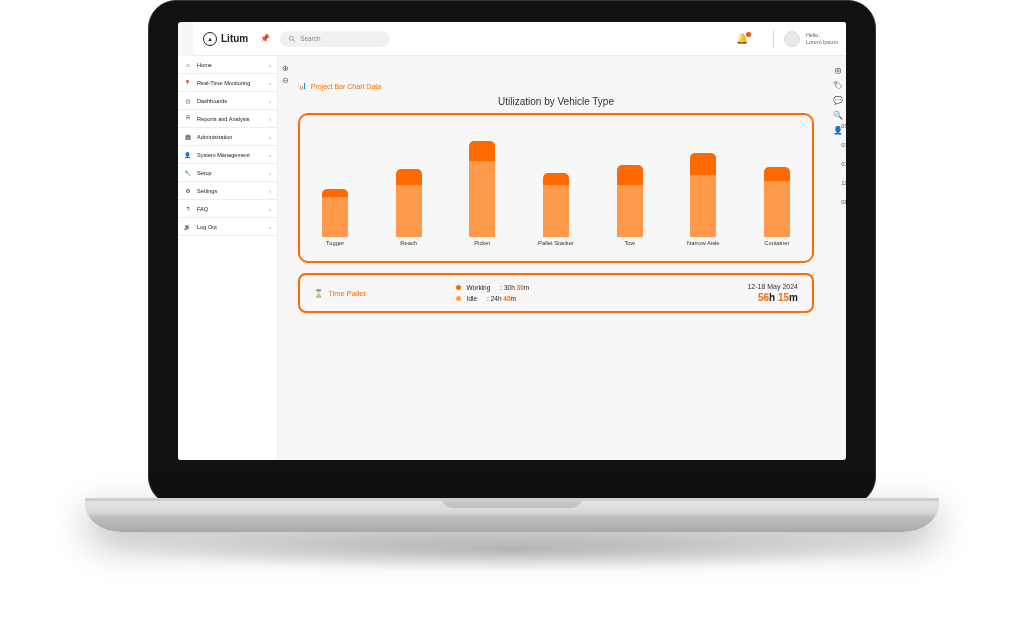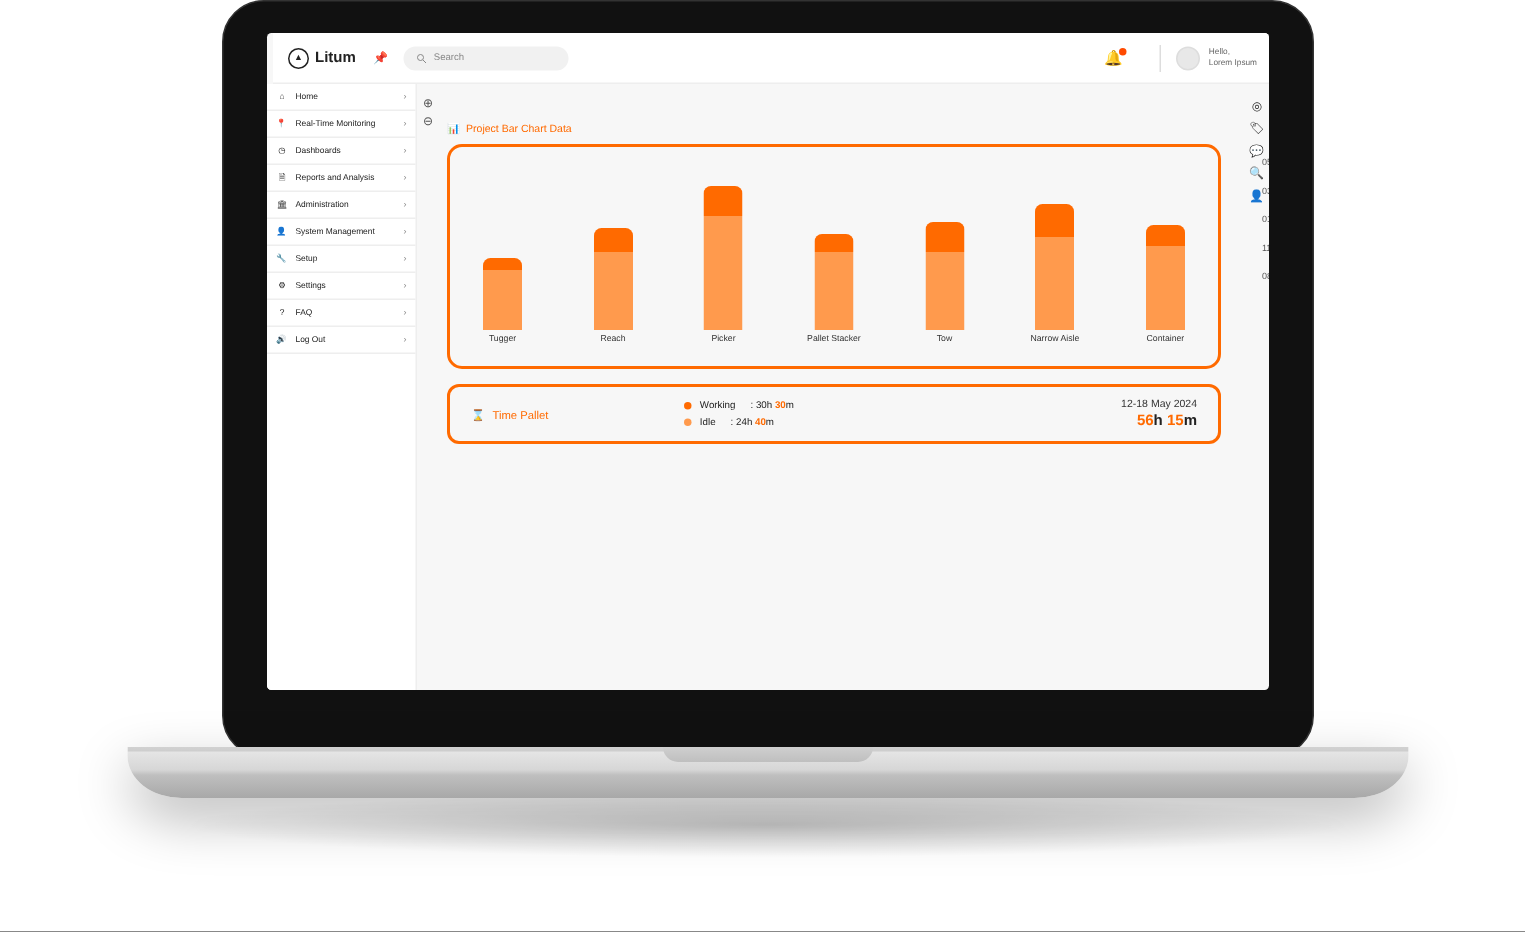--- a/index.html
+++ b/index.html
@@ -57,21 +57,21 @@
 }
 .shadow {
   position:absolute;
   left: 120px; top: 528px;
   width: 784px; height: 44px;
   background: radial-gradient(ellipse at center, rgba(0,0,0,.2), rgba(0,0,0,0) 70%);
 }
 
 
 .topbar {
-  position:absolute; left:4px; top:0; right:0;
+  position:absolute; left:15px; top:0; right:0;
   height: 34px;
   background:#fff;
   display:flex; align-items:center;
   padding: 0 8px 0 10px;
   border-bottom: 1px solid #eee;
 }
 .logo { display:flex; align-items:center; gap:4px; }
 .logo-mark { width:14px; height:14px; border-radius:50%; border:1.5px solid #222; display:flex;align-items:center;justify-content:center; }
 .logo-mark::before{content:"▲"; font-size:6px; color:#222;}
 .brand { font-weight:700; font-size:10px; }
@@ -277,20 +277,21 @@
       <span>💬</span>
       <span>🔍</span>
       <span>👤</span>
     </div>
 
     <div class="content">
       <div class="card-title">
         <span>📊</span>
         <span>Project Bar Chart Data</span>
       </div>
+      <div class="chart-title">Utilization by Vehicle Type</div>
 
       <div class="chart-card">
         <div class="chart-area">
             <div class="bar-wrap">
               <div class="bar" style="height:48px">
                 <div class="seg-top" style="height:8px"></div>
                 <div class="seg-bot" style="height:40px"></div>
               </div>
             </div>
             <div class="bar-wrap">

